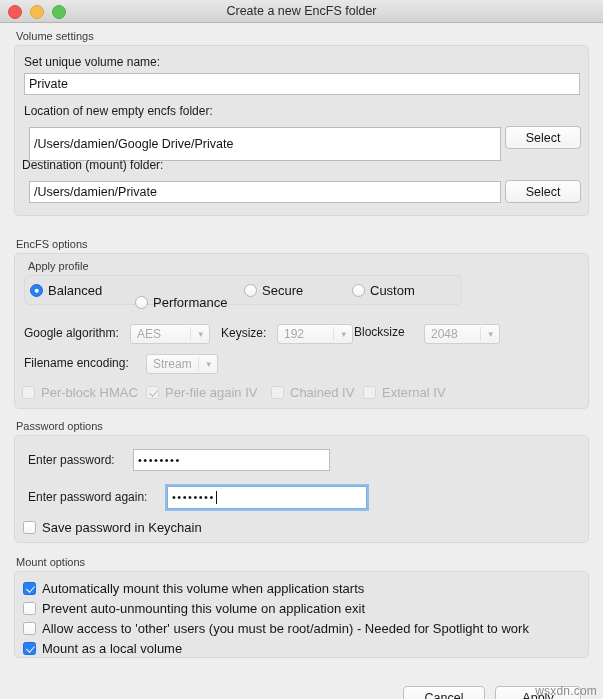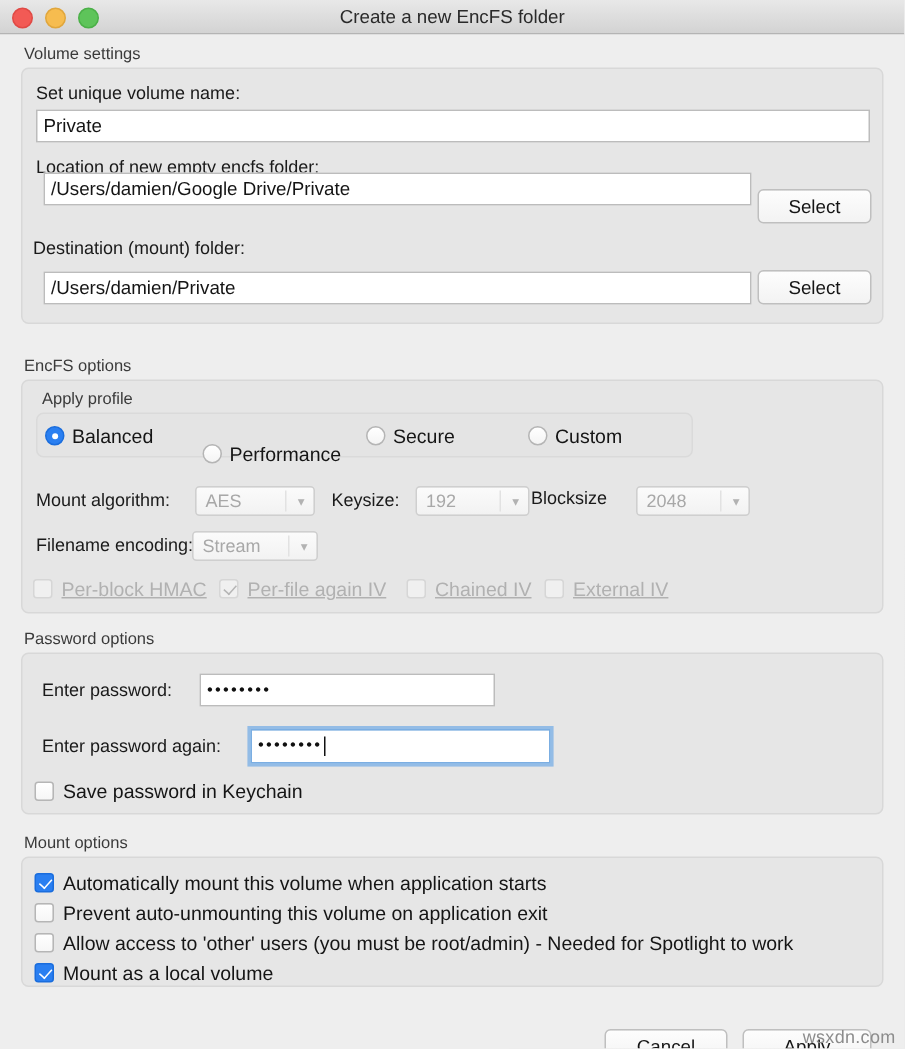--- a/index.html
+++ b/index.html
@@ -216,21 +216,21 @@
   .cbrow.on .cb:after {
     content: "";
     position: absolute;
     left: 4px; top: 1px;
     width: 3.5px; height: 7px;
     border: solid #ffffff;
     border-width: 0 1.6px 1.6px 0;
     transform: rotate(42deg);
   }
   
-  .cbrow.disabled { color: #b1b1b1; text-decoration: underline; }
+  .cbrow.disabled { color: #b1b1b1; }
   .cbrow.disabled .cb {
     background: #f0f0f0;
     border: 1px solid #d6d6d6;
   }
   .cbrow.disabled.on .cb {
     background: #f0f0f0;
     border: 1px solid #d6d6d6;
   }
   .cbrow.disabled.on .cb:after {
     border-color: #b5b5b5;
@@ -260,21 +260,21 @@
 
   <div class="content">
 
     <div class="section-label" style="left:16px; top:7px;">Volume settings</div>
     <div class="group" style="left:14px; top:22px; width:575px; height:171px;"></div>
 
     <div class="lbl" style="left:24px; top:32px;">Set unique volume name:</div>
     <div class="tf" style="left:24px; top:50px; width:556px; height:22px;">Private</div>
 
     <div class="lbl" style="left:24px; top:81px;">Location of new empty encfs folder:</div>
-    <div class="tf" style="left:29px; top:92px; width:472px; height:22px;">/Users/damien/Google Drive/Private</div>
+    <div class="tf" style="left:29px; top:104px; width:472px; height:34px;">/Users/damien/Google Drive/Private</div>
     <div class="btn" style="left:505px; top:103px; width:76px; height:23px;">Select</div>
 
     <div class="lbl" style="left:22px; top:135px;">Destination (mount) folder:</div>
     <div class="tf" style="left:29px; top:158px; width:472px; height:22px;">/Users/damien/Private</div>
     <div class="btn" style="left:505px; top:157px; width:76px; height:23px;">Select</div>
 
     <div class="section-label" style="left:16px; top:215px;">EncFS options</div>
     <div class="group" style="left:14px; top:230px; width:575px; height:156px;"></div>
 
     <div class="section-label" style="left:28px; top:237px;">Apply profile</div>
@@ -290,21 +290,21 @@
     </div>
     <div class="radio" style="left:244px; top:260px;">
       <span class="dot"></span>
       <span>Secure</span>
     </div>
     <div class="radio" style="left:352px; top:260px;">
       <span class="dot"></span>
       <span>Custom</span>
     </div>
 
-    <div class="lbl" style="left:24px; top:303px;">Mount algorithm:</div>
+    <div class="lbl" style="left:24px; top:303px;">Google algorithm:</div>
     <div class="select-el" style="left:130px; top:301px; width:80px; height:20px;">
       <span>AES</span>
       <span class="divider"></span>
       <span class="chev">▾</span>
     </div>
 
     <div class="lbl" style="left:221px; top:303px;">Keysize:</div>
     <div class="select-el" style="left:277px; top:301px; width:76px; height:20px;">
       <span>192</span>
       <span class="divider"></span>
@@ -312,21 +312,21 @@
     </div>
 
     <div class="lbl" style="left:354px; top:302px;">Blocksize</div>
     <div class="select-el" style="left:424px; top:301px; width:76px; height:20px;">
       <span>2048</span>
       <span class="divider"></span>
       <span class="chev">▾</span>
     </div>
 
     <div class="lbl" style="left:24px; top:333px;">Filename encoding:</div>
-    <div class="select-el" style="left:128px; top:331px; width:84px; height:20px;">
+    <div class="select-el" style="left:146px; top:331px; width:72px; height:20px;">
       <span>Stream</span>
       <span class="divider"></span>
       <span class="chev">▾</span>
     </div>
 
     <div class="cbrow disabled" style="left:22px; top:362px;">
       <span class="cb"></span>
       <span>Per-block HMAC</span>
     </div>
     <div class="cbrow disabled on" style="left:146px; top:362px;">

